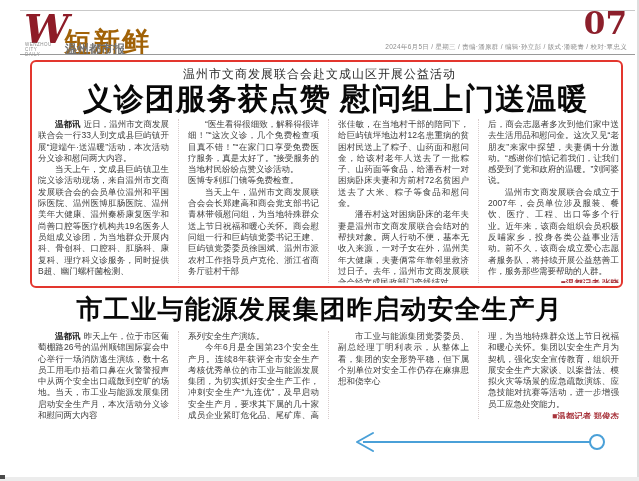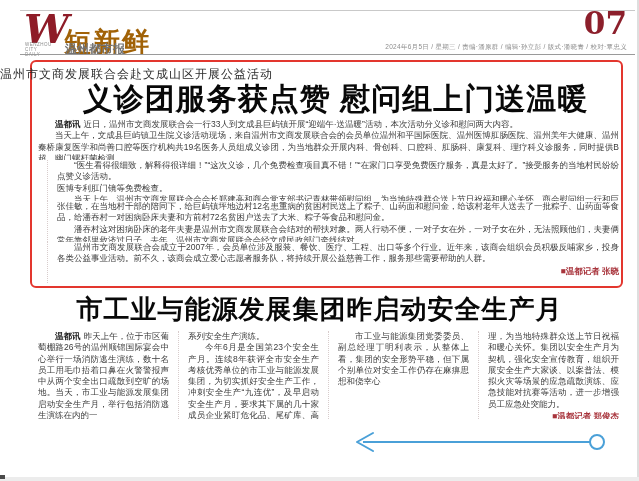--- a/index.html
+++ b/index.html
@@ -14,27 +14,27 @@
             color:#8a8a8a;letter-spacing:.5px;white-space:pre-line;}
   .section-title{position:absolute;left:64px;top:24px;font-size:27px;font-weight:bold;
                  color:#a16207;letter-spacing:2px;}
   .paper-name{position:absolute;left:65px;top:41px;font-size:12px;font-weight:bold;color:#737373;}
   .page-number{position:absolute;right:12px;top:8px;font-family:"DejaVu Serif",serif;
                font-size:31px;font-weight:bold;color:#8c1f2b;line-height:1;}
   .dateline{position:absolute;right:12px;top:43px;font-size:6.5px;color:#8d8d8d;letter-spacing:.3px;}
   
   .article-box{position:absolute;left:30px;top:60px;width:593px;height:228px;
                border:2px solid #e3362e;border-radius:6px;box-sizing:border-box;}
-  .kicker{position:absolute;left:0;top:66px;width:100%;text-align:left;
+  .kicker{position:absolute;left:0;top:66px;width:100%;text-align:center;
           font-size:12px;color:#2b2b2b;letter-spacing:1px;}
   .headline1{position:absolute;left:16px;top:79px;width:100%;text-align:center;
              font-size:30px;font-weight:bold;color:#080808;letter-spacing:1px;}
   
   .cols{position:absolute;display:flex;}
-  .cols1{left:38px;top:119px;width:581px;height:164px;flex-direction:column;}
+  .cols1{left:38px;top:119px;width:581px;height:164px;}
   .cols2{left:38px;top:331px;width:581px;height:88px;}
   .col{flex:1 1 0;overflow:hidden;}
   .col + .col{border-left:1px dotted #d8cccc;padding-left:9px;margin-left:9px;}
   .para{margin:0;font-size:8.5px;line-height:11.3px;color:#3b3b3b;
         text-align:justify;text-indent:2em;}
   .para.cont{text-indent:0;}
   .lead-label{font-weight:bold;color:#222;margin-right:3px;}
   .byline{margin:1px 0 16px;font-size:8.5px;line-height:11.3px;color:#a8343c;
           font-weight:bold;text-align:right;text-indent:0;}
   
@@ -72,33 +72,34 @@
       <p class="para lead"><span class="lead-label">温都讯</span><span>近日，温州市文商发展联合会一行33人到文成县巨屿镇开展“迎端午·送温暖”活动，本次活动分义诊和慰问两大内容。</span></p>
       <p class="para">当天上午，文成县巨屿镇卫生院义诊活动现场，来自温州市文商发展联合会的会员单位温州和平国际医院、温州医博肛肠医院、温州美年大健康、温州秦桥康复医学和尚善口腔等医疗机构共19名医务人员组成义诊团，为当地群众开展内科、骨创科、口腔科、肛肠科、康复科、理疗科义诊服务，同时提供B超、幽门螺杆菌检测、</p>
     </div>
     <div class="col">
       <p class="para">“医生看得很细致，解释得很详细！”“这次义诊，几个免费检查项目真不错！”“在家门口享受免费医疗服务，真是太好了。”接受服务的当地村民纷纷点赞义诊活动。</p>
       <p class="para cont">医博专利肛门镜等免费检查。</p>
       <p class="para">当天上午，温州市文商发展联合会会长郑建高和商会党支部书记青林带领慰问组，为当地特殊群众送上节日祝福和暖心关怀。商会慰问组一行和巨屿镇党委书记王建、巨屿镇党委委员徐国斌、温州市派农村工作指导员卢克伦、浙江省商务厅驻村干部</p>
     </div>
     <div class="col">
       <p class="para cont">张佳敏，在当地村干部的陪同下，给巨屿镇坪地边村12名患重病的贫困村民送上了粽子、山药面和慰问金，给该村老年人送去了一批粽子、山药面等食品，给潘吞村一对困病卧床夫妻和方前村72名贫困户送去了大米、粽子等食品和慰问金。</p>
-      <p class="para">潘吞村这对困病卧床的老年夫妻是温州市文商发展联合会结对的帮扶对象。两人行动不便，一对子女在外，一对子女在外，无法照顾他们，夫妻俩常年靠邻里救济过日子。去年，温州市文商发展联合会经文成民政部门牵线结对</p>
+      <p class="para">潘吞村这对困病卧床的老年夫妻是温州市文商发展联合会结对的帮扶对象。两人行动不便，基本无收入来源，一对子女在外，温州美年大健康，夫妻俩常年靠邻里救济过日子。去年，温州市文商发展联合会经文成民政部门牵线结对</p>
     </div>
     <div class="col">
+      <p class="para cont">后，商会志愿者多次到他们家中送去生活用品和慰问金。这次又见“老朋友”来家中探望，夫妻俩十分激动。“感谢你们惦记着我们，让我们感受到了党和政府的温暖。”刘阿婆说。</p>
       <p class="para">温州市文商发展联合会成立于2007年，会员单位涉及服装、餐饮、医疗、工程、出口等多个行业。近年来，该商会组织会员积极反哺家乡，投身各类公益事业活动。前不久，该商会成立爱心志愿者服务队，将持续开展公益慈善工作，服务那些需要帮助的人群。</p>
       <p class="byline">■温都记者 张晓</p>
     </div>
   </div>
 
   <div class="headline2">市工业与能源发展集团昨启动安全生产月</div>
 
   <div class="cols cols2">
     <div class="col">
-      <p class="para lead"><span class="lead-label">温都讯</span><span>昨天上午，位于市区葡萄棚路26号的温州顺锦国际宴会中心举行一场消防逃生演练，数十名员工用毛巾捂着口鼻在火警警报声中从两个安全出口疏散到空旷的场地。当天，市工业与能源发展集团启动安全生产月，举行包括消防逃生演练在内的一</span></p>
+      <p class="para lead"><span class="lead-label">温都讯</span><span>昨天上午，位于市区葡萄棚路26号的温州顺锦国际宴会中心举行一场消防逃生演练，数十名员工用毛巾捂着口鼻在火警警报声中从两个安全出口疏散到空旷的场地。当天，市工业与能源发展集团启动安全生产月，本次活动分义诊和慰问两大内容</span></p>
     </div>
     <div class="col">
       <p class="para cont">系列安全生产演练。</p>
       <p class="para">今年6月是全国第23个安全生产月。连续8年获评全市安全生产考核优秀单位的市工业与能源发展集团，为切实抓好安全生产工作，冲刺安全生产“九连优”，及早启动安全生产月，要求其下属的几十家成员企业紧盯危化品、尾矿库、高层建</p>
     </div>
     <div class="col">
       <p class="para">市工业与能源集团党委委员、副总经理丁明利表示，从整体上看，集团的安全形势平稳，但下属个别单位对安全工作仍存在麻痹思想和侥幸心</p>
     </div>
     <div class="col">
       <p class="para cont">理，为当地特殊群众送上节日祝福和暖心关怀。集团以安全生产月为契机，强化安全宣传教育，组织开展安全生产大家谈、以案普法、模拟火灾等场景的应急疏散演练、应急技能对抗赛等活动，进一步增强员工应急处突能力。</p>

